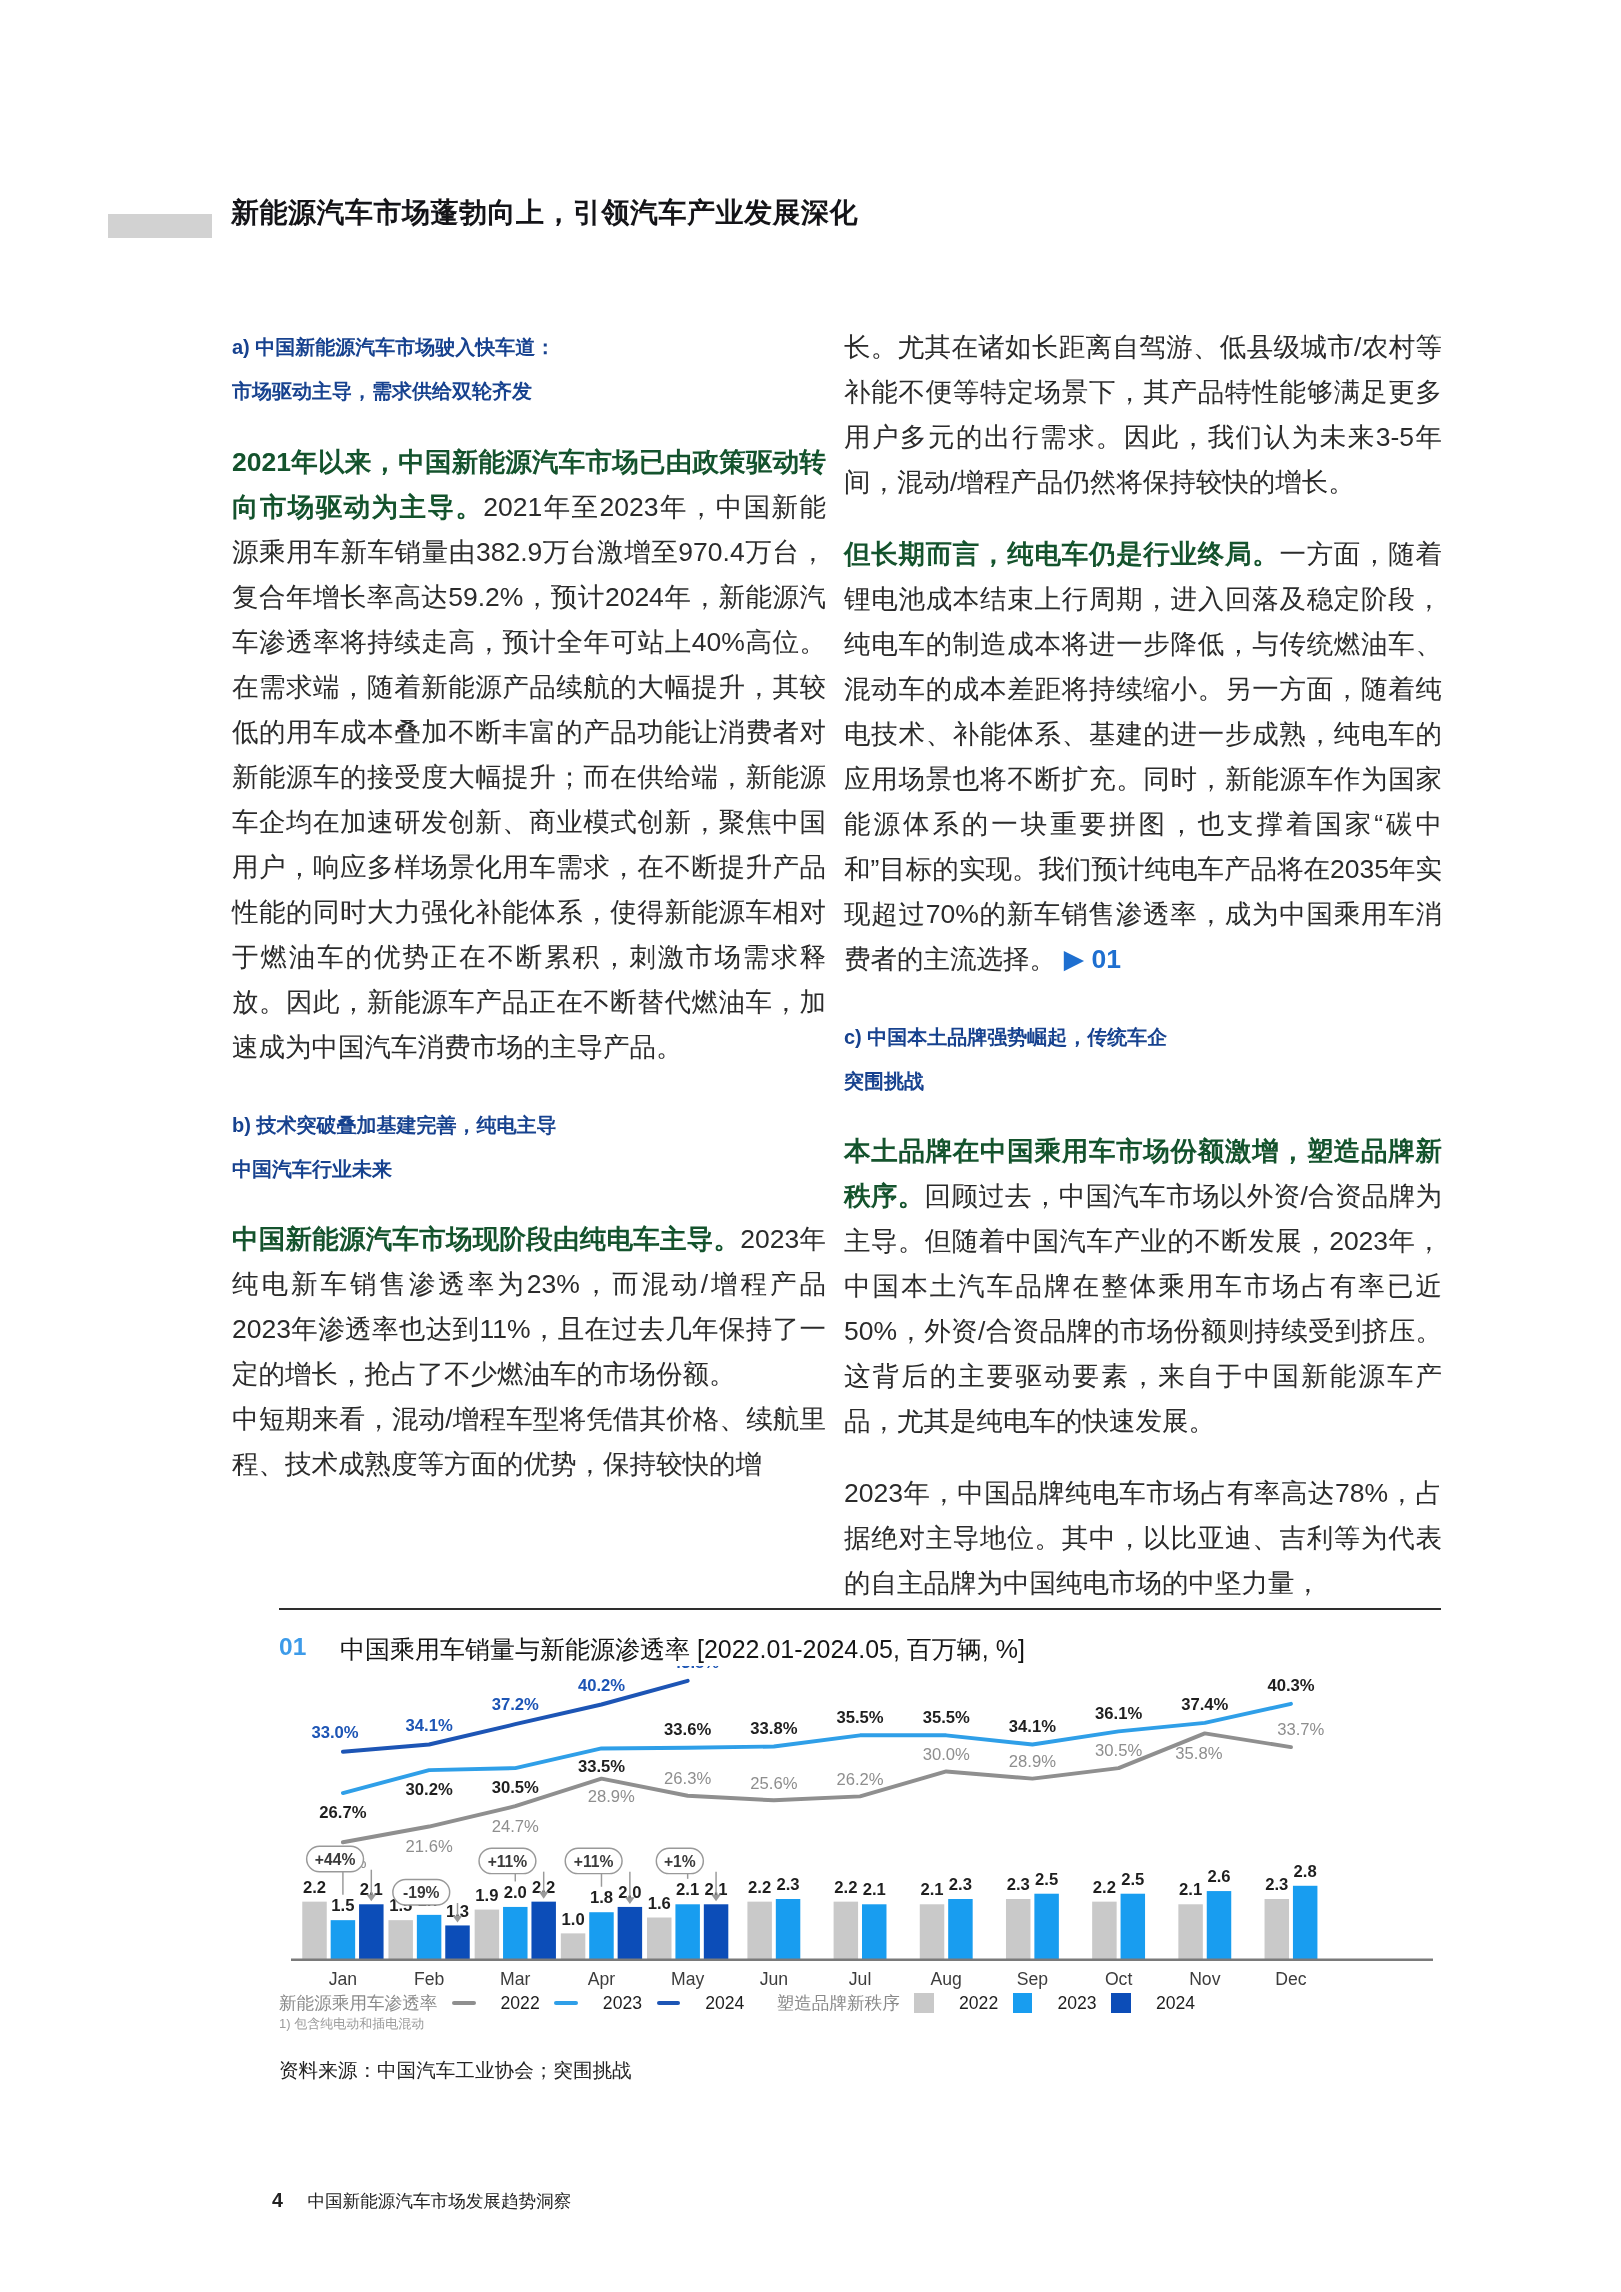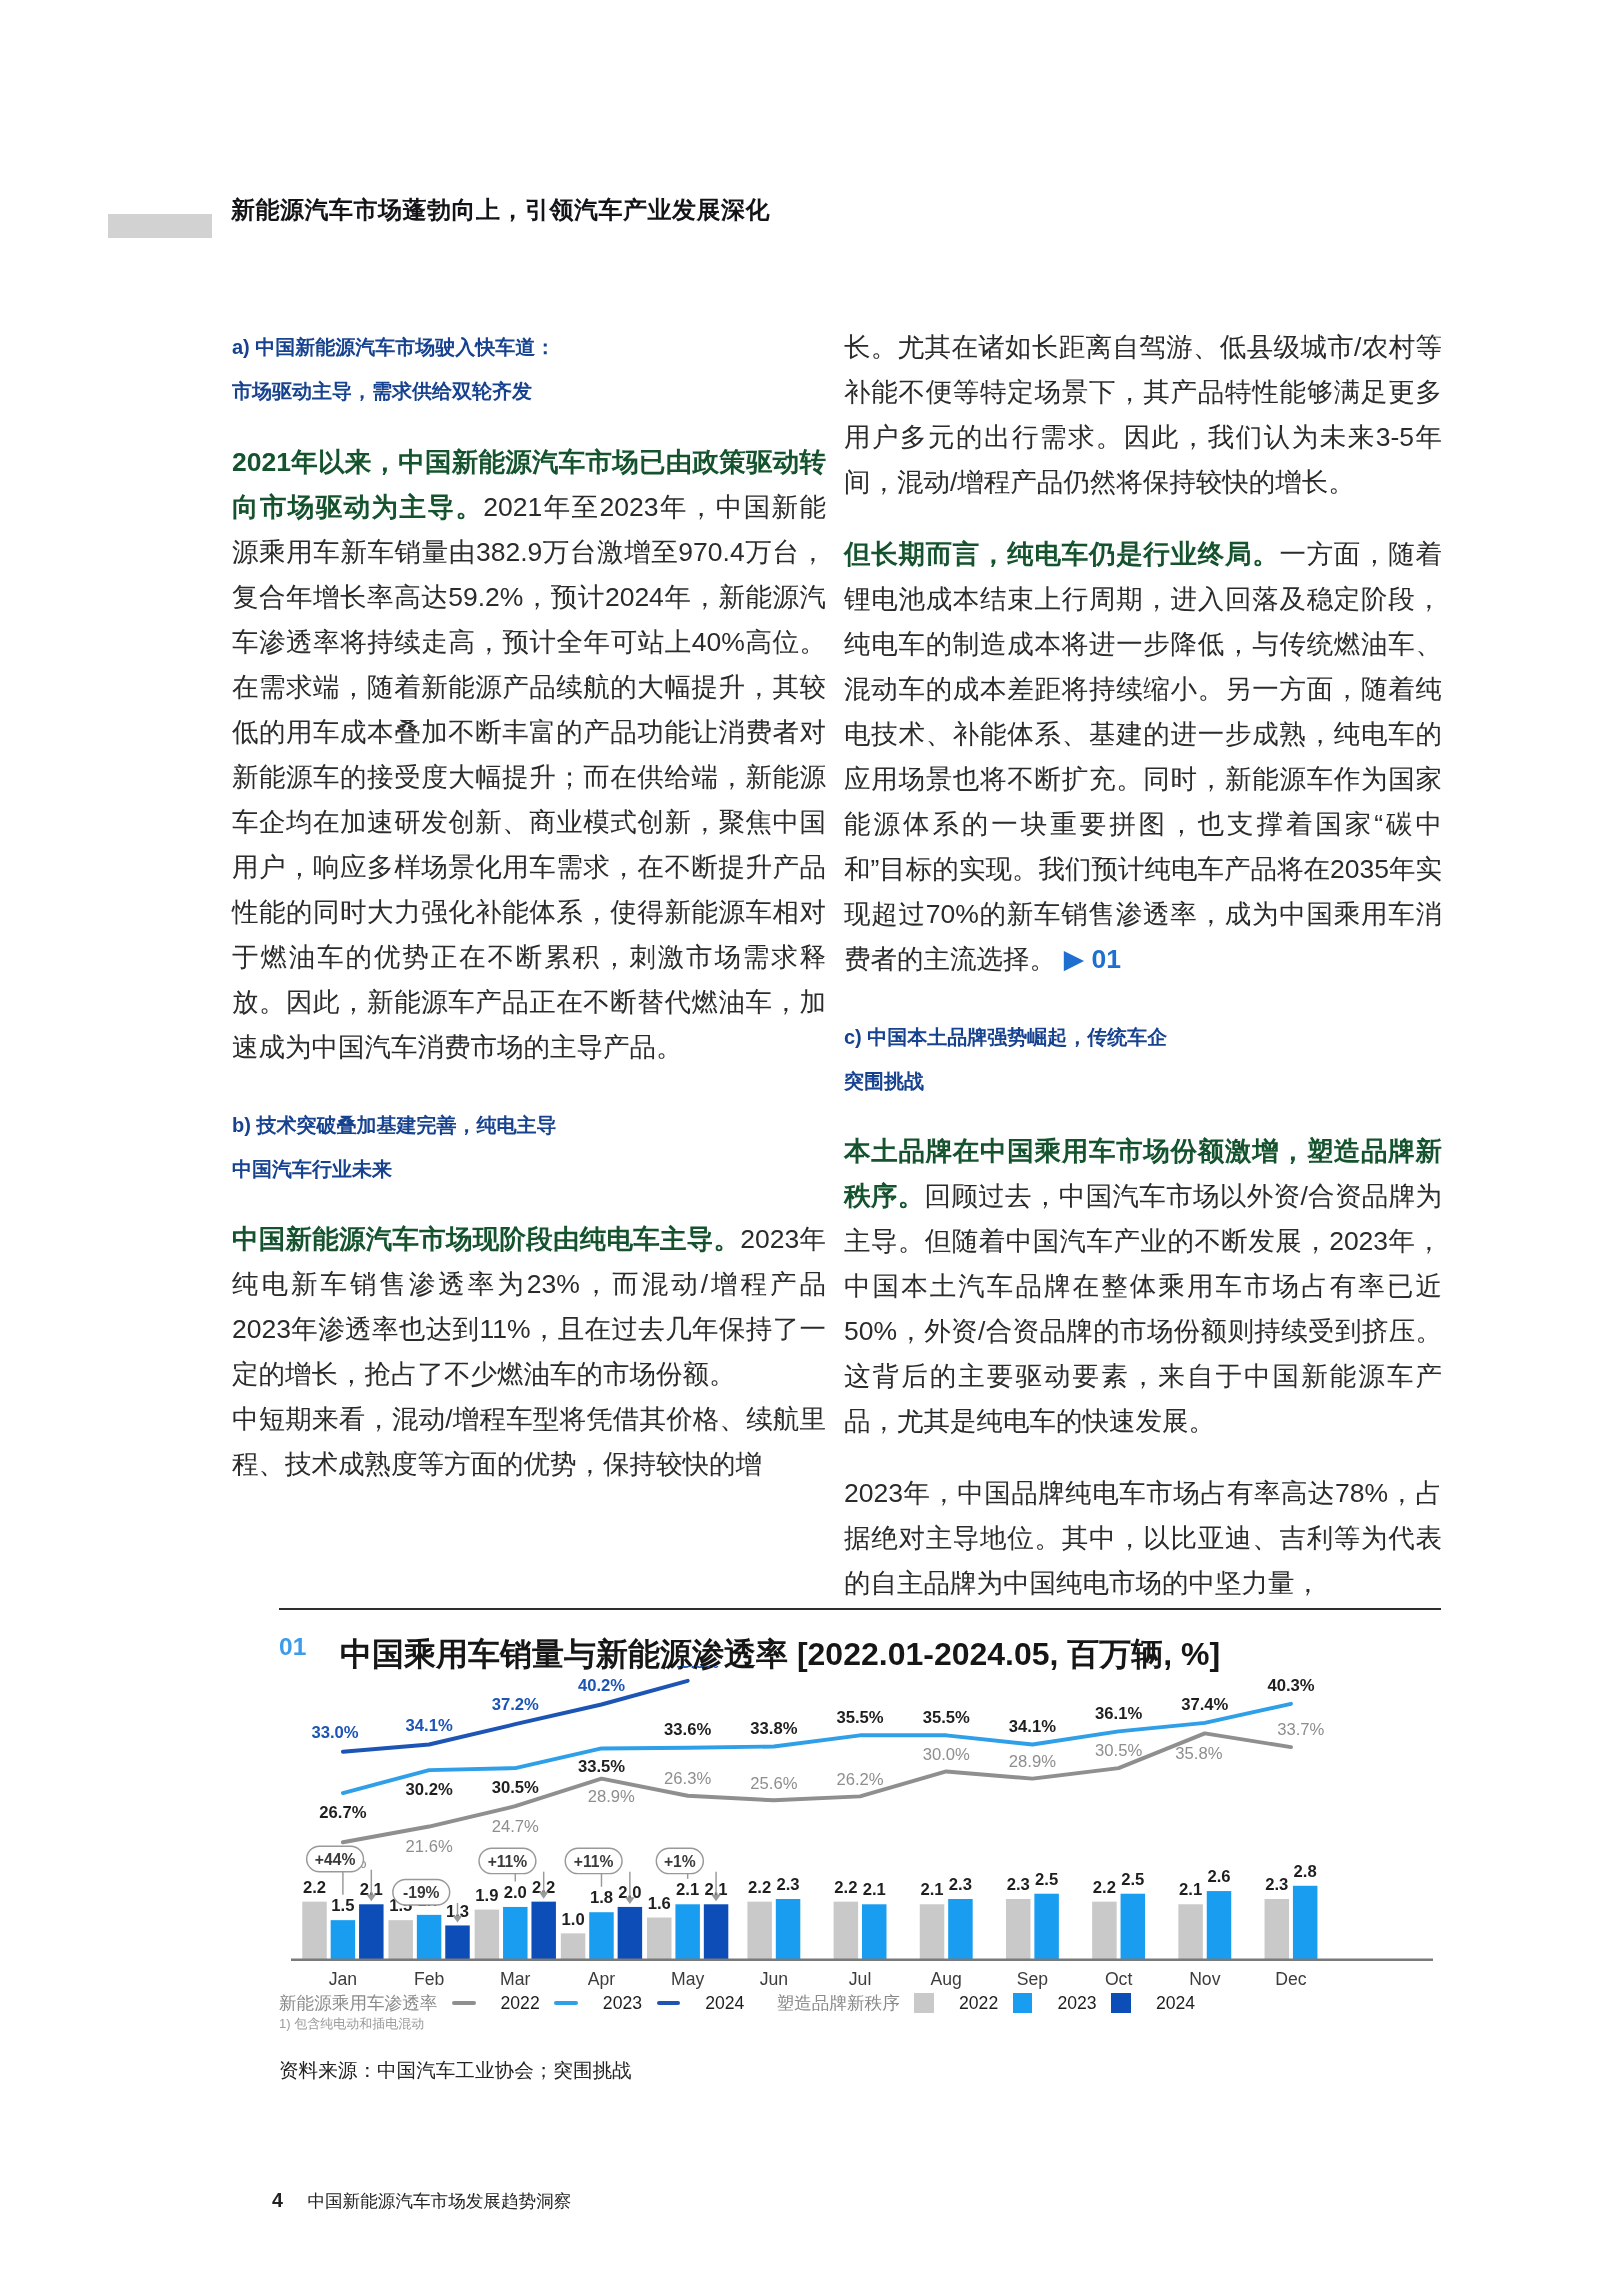--- a/index.html
+++ b/index.html
@@ -1,32 +1,32 @@
 <!DOCTYPE html>
 <html><head>
 <meta charset="utf-8">
 <style>
   html,body{margin:0;padding:0;background:#9a9a9a;}
   .page{position:relative;width:1621px;height:2293px;background:#ffffff;margin:0 auto;
         font-family:"Liberation Sans","DejaVu Sans",sans-serif;color:#262626;overflow:hidden;}
   .header-bar{position:absolute;left:108px;top:214px;width:104px;height:23.5px;background:#d2d2d2;}
-  .page-title{position:absolute;left:231px;top:194px;font-size:24px;font-weight:700;color:#141418;letter-spacing:0.5px;}
+  .page-title{position:absolute;left:231px;top:194px;font-size:28px;font-weight:700;color:#141418;letter-spacing:0.5px;}
   .col{position:absolute;top:325px;font-size:26.5px;line-height:45px;text-align:justify;color:#2b2b2b;}
   .col-left{left:232px;width:594px;}
   .col-right{left:844px;width:598px;}
   h2.sec{font-size:20px;line-height:44px;color:#17428f;font-weight:700;margin:33px 0 26.5px;
          white-space:pre-line;text-align:left;}
   h2.sec.first{margin-top:0;}
   .col p{margin:0 0 26.5px;}
   .col p.tight{margin:0;}
   .col strong{color:#14532d;}
   .ref{color:#1e6fd0;font-weight:700;margin-left:7.8px;white-space:nowrap;}
   .fig-rule{position:absolute;left:279px;top:1608px;width:1162px;height:2px;background:#2e2e2e;}
   .fig-number{position:absolute;left:279px;top:1633px;font-size:24.5px;font-weight:700;color:#3d9be9;}
-  .fig-title{position:absolute;left:340px;top:1633px;font-size:32px;font-weight:700;color:#161616;}
+  .fig-title{position:absolute;left:340px;top:1633px;font-size:25px;font-weight:400;color:#161616;}
   svg.chart{position:absolute;left:279px;top:1666px;}
   svg.chart text{font-family:"Liberation Sans","DejaVu Sans",sans-serif;}
   .legend{position:absolute;left:279px;top:1991px;width:1162px;display:flex;align-items:center;gap:14.7px;
           font-size:17.6px;color:#1e1e1e;white-space:nowrap;}
   .legend .group-label{color:#8a8a8a;}
   .legend .sales-label{margin-left:17.6px;}
   .legend-item{display:flex;align-items:center;gap:25px;}
   .swatch-line{display:inline-block;width:23.5px;height:4.9px;border-radius:2px;}
   .swatch-sq{display:inline-block;width:19.6px;height:19.6px;}
   .fig-footnote{position:absolute;left:279px;top:2015px;font-size:13px;color:#9b9b9b;}

